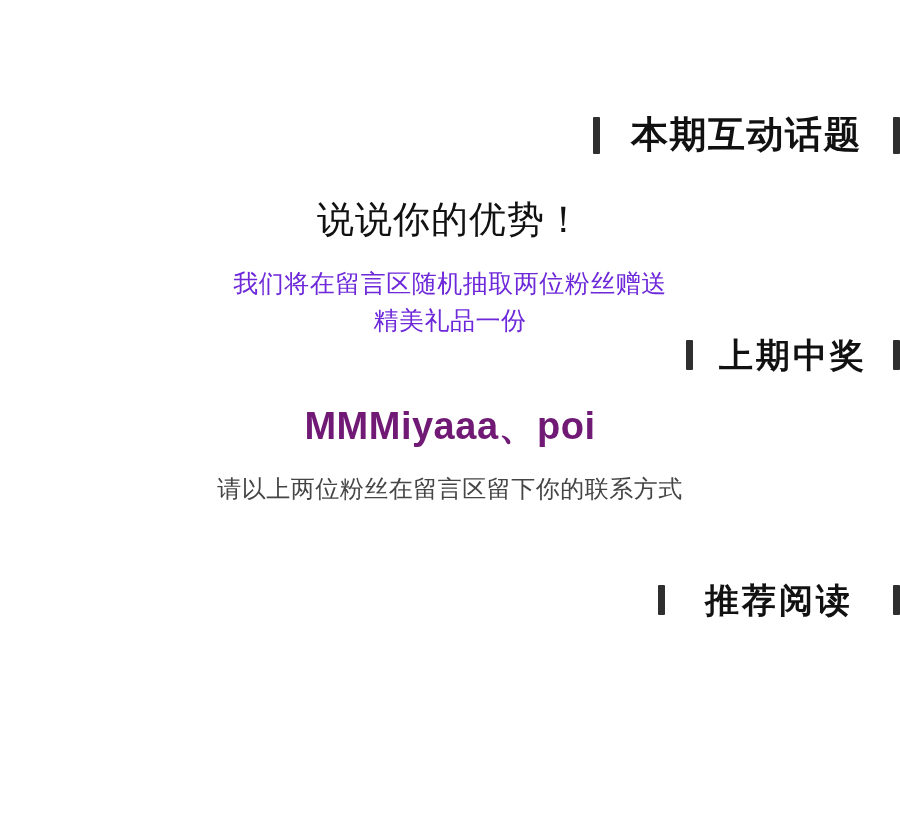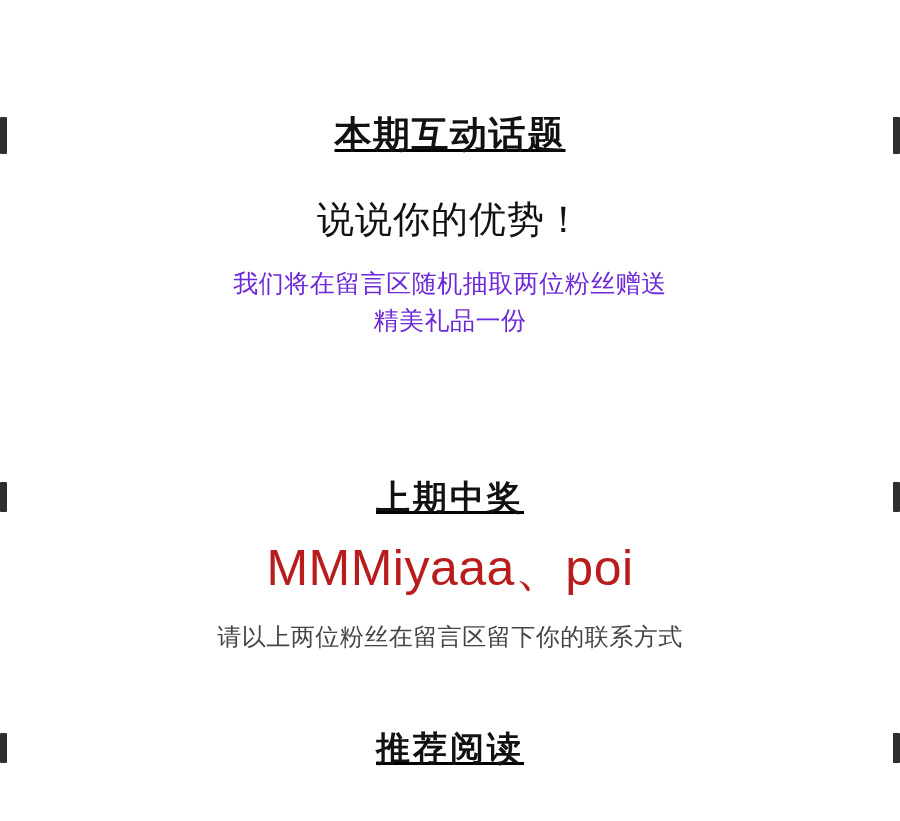--- a/index.html
+++ b/index.html
@@ -11,23 +11,22 @@
     overflow: hidden;
   }
   .page {
     width: 900px;
     height: 821px;
     background: #ffffff;
     text-align: center;
   }
   .heading-row {
     display: flex;
-    justify-content: space-between;
+    justify-content: flex-end;
     align-items: center;
-    text-decoration: underline;
   }
   .bar {
     background: #2f2f2f;
     border-radius: 1px;
     flex: 0 0 auto;
   }
   
   .h1-row { gap: 31px; padding-top: 116px; }
   .h1-row .bar { width: 7px; height: 37px; }
   .h1-text {
@@ -46,39 +45,39 @@
     line-height: 39px;
   }
   .topic-desc {
     margin-top: 26px;
     font-size: 25px;
     color: #6d28d9;
     letter-spacing: 0.5px;
     line-height: 37px;
   }
   
-  .h2-row { gap: 34px; margin-top: 142px; }
+  .h2-row { gap: 26px; }
   .h2-row .bar, .h3-row .bar { width: 7px; height: 30px; }
   .h2-text, .h3-text {
     font-size: 34px;
     font-weight: bold;
     color: #111111;
     letter-spacing: 3px;
     line-height: 32px;
   }
   .winner-names {
     margin-top: 34px;
-    font-size: 50px;
-    font-weight: 400;
-    color: #b91c1c;
+    font-size: 38px;
+    font-weight: 700;
+    color: #701a75;
     letter-spacing: 0.5px;
     line-height: 42px;
   }
   .winner-note {
-    margin-top: 28px;
+    margin-top: 22px;
     font-size: 24px;
     color: #454545;
     letter-spacing: 0.5px;
     line-height: 39px;
   }
   
   .h3-row { gap: 40px; margin-top: 76px; }
 </style>
 </head>
 <body>

